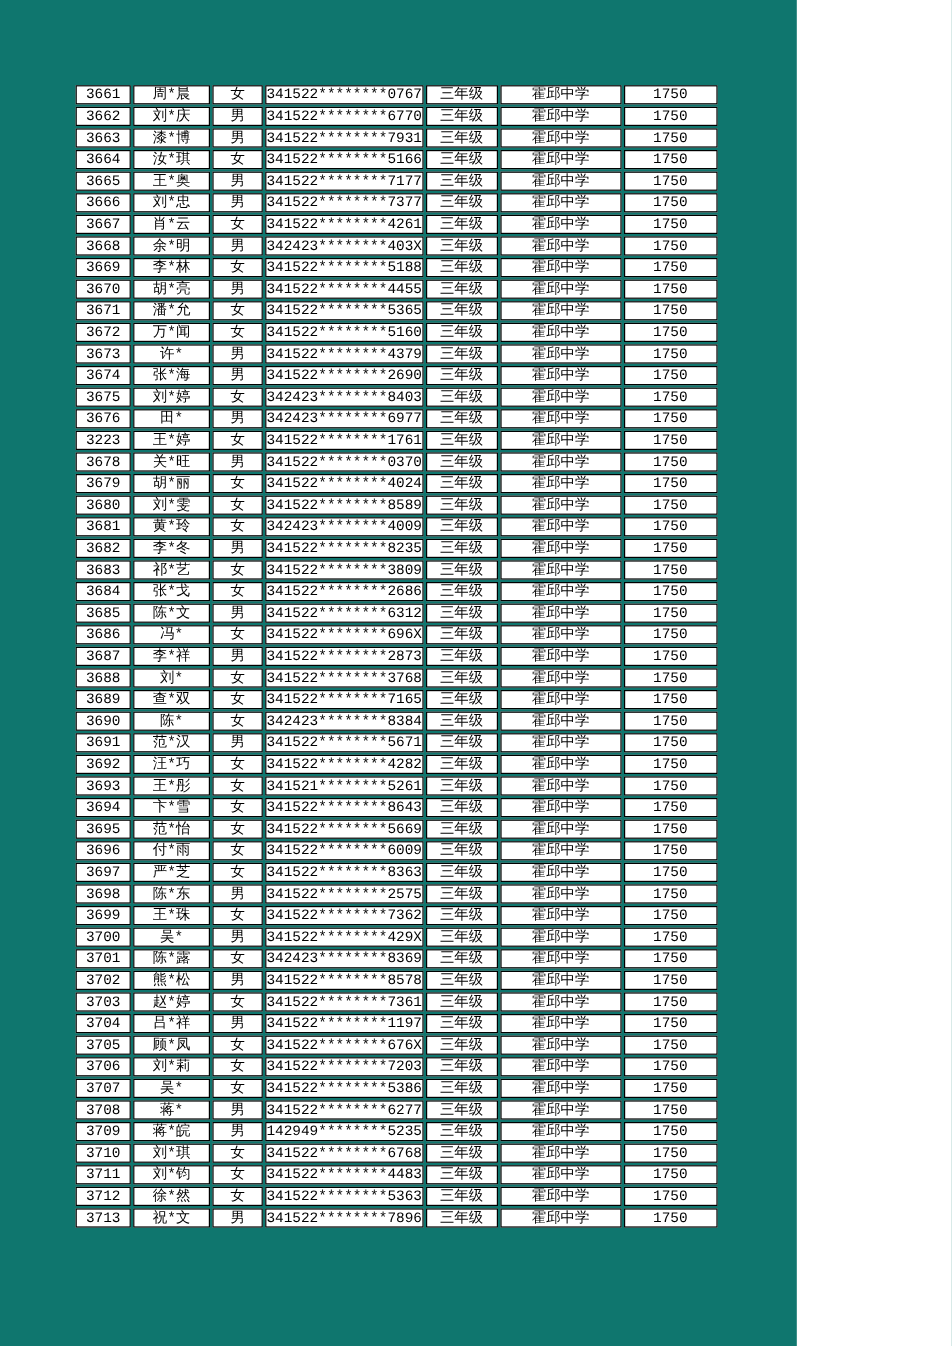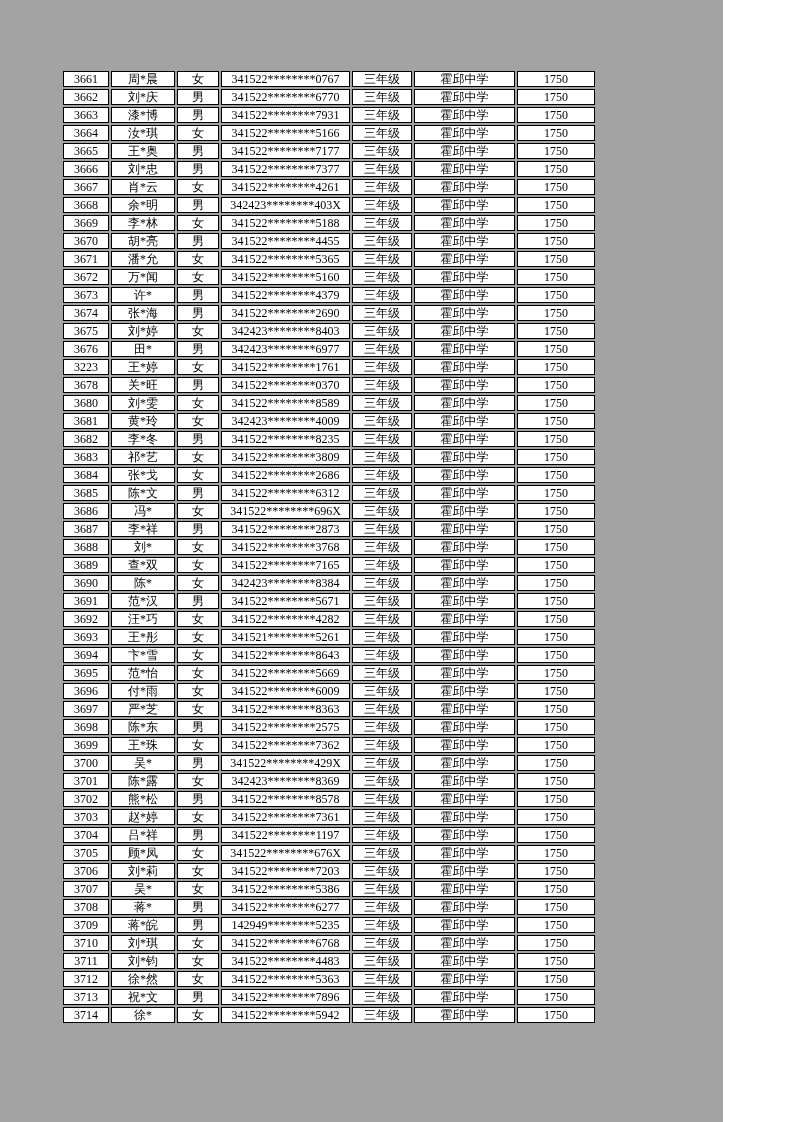--- a/index.html
+++ b/index.html
@@ -2,25 +2,25 @@
 <html><head>
 <meta charset="utf-8">
 <style>
   html, body {
     margin: 0;
     padding: 0;
     background: #ffffff;
   }
   .page {
     position: relative;
-    width: 723px;
+    width: 664px;
     height: 1122px;
-    background: #a3a3a3;
+    background: #0f766e;
     overflow: hidden;
-    font-family: Liberation Serif, serif;
+    font-family: Liberation Mono, monospace;
     color: #000000;
   }
   table.roster {
     position: absolute;
     left: 61px;
     top: 69px;
     border-collapse: separate;
     border-spacing: 2px;
     table-layout: fixed;
   }
@@ -218,20 +218,29 @@
         <tr>
           <td class="c0">3678</td>
           <td class="c1">关*旺</td>
           <td class="c2">男</td>
           <td class="c3">341522********0370</td>
           <td class="c4">三年级</td>
           <td class="c5">霍邱中学</td>
           <td class="c6">1750</td>
         </tr>
         <tr>
+          <td class="c0">3679</td>
+          <td class="c1">胡*丽</td>
+          <td class="c2">女</td>
+          <td class="c3">341522********4024</td>
+          <td class="c4">三年级</td>
+          <td class="c5">霍邱中学</td>
+          <td class="c6">1750</td>
+        </tr>
+        <tr>
           <td class="c0">3680</td>
           <td class="c1">刘*雯</td>
           <td class="c2">女</td>
           <td class="c3">341522********8589</td>
           <td class="c4">三年级</td>
           <td class="c5">霍邱中学</td>
           <td class="c6">1750</td>
         </tr>
         <tr>
           <td class="c0">3681</td>
@@ -519,28 +528,19 @@
           <td class="c3">341522********5363</td>
           <td class="c4">三年级</td>
           <td class="c5">霍邱中学</td>
           <td class="c6">1750</td>
         </tr>
         <tr>
           <td class="c0">3713</td>
           <td class="c1">祝*文</td>
           <td class="c2">男</td>
           <td class="c3">341522********7896</td>
-          <td class="c4">三年级</td>
-          <td class="c5">霍邱中学</td>
-          <td class="c6">1750</td>
-        </tr>
-        <tr>
-          <td class="c0">3714</td>
-          <td class="c1">徐*</td>
-          <td class="c2">女</td>
-          <td class="c3">341522********5942</td>
           <td class="c4">三年级</td>
           <td class="c5">霍邱中学</td>
           <td class="c6">1750</td>
         </tr>
       </tbody>
   </table>
 </div>
 
 </body></html>

